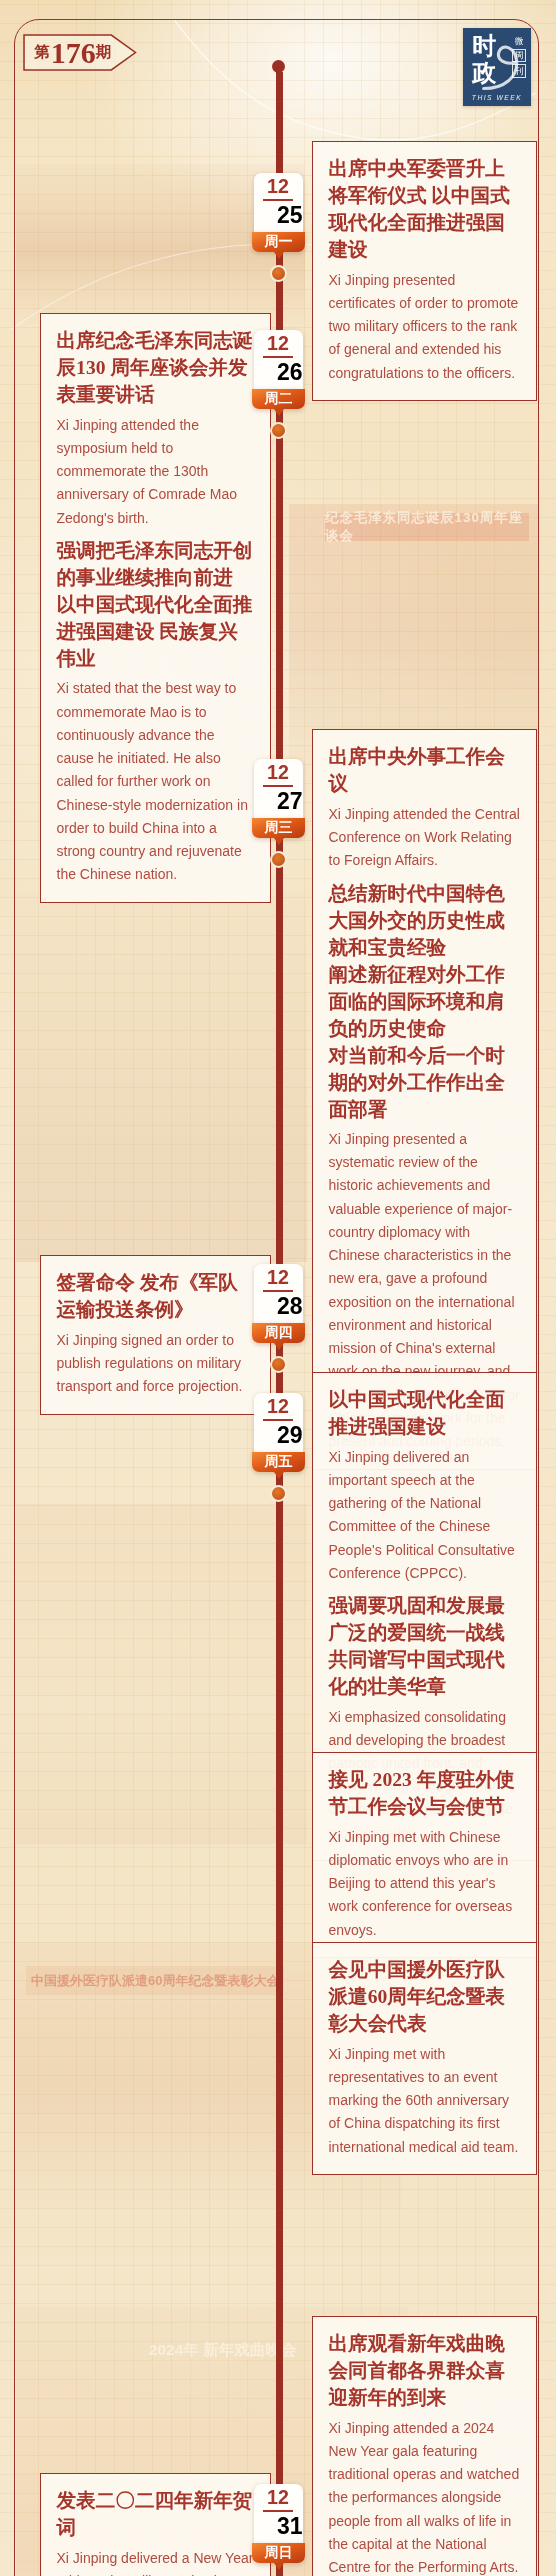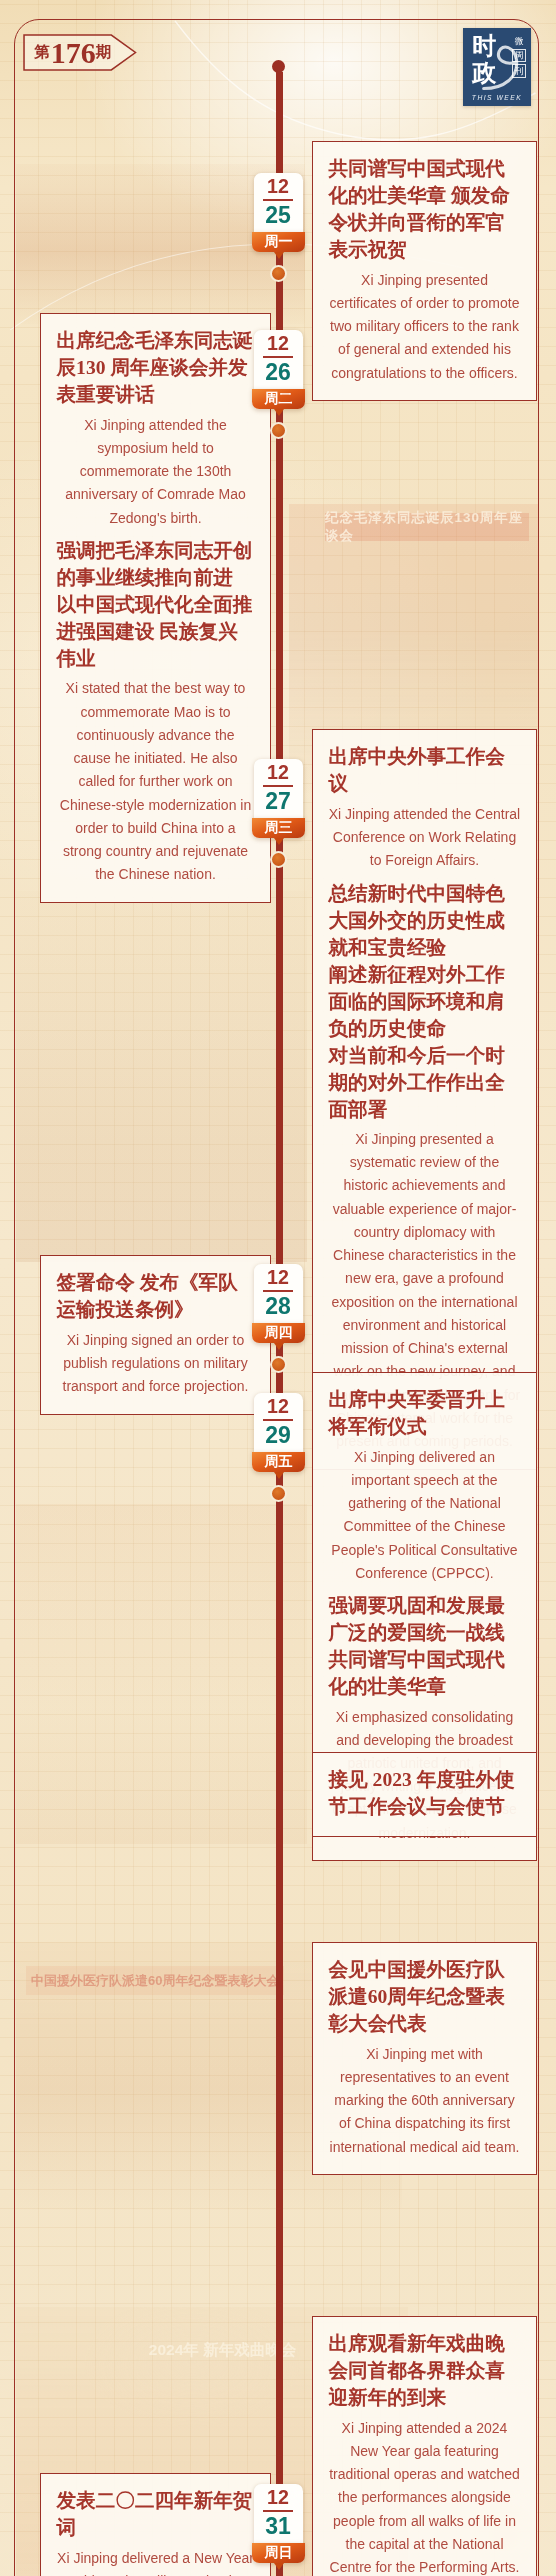--- a/index.html
+++ b/index.html
@@ -37,39 +37,39 @@
   
   .tl{position:absolute;z-index:2;}
   #tl-line{left:276px;top:72px;width:6.7px;height:2836px;background:#9C2F23;}
   #tl-topdot{left:272px;top:60px;width:13.4px;height:13.4px;border-radius:50%;background:#9C2F23;}
 
   .date-marker{position:absolute;left:252px;width:53px;z-index:4;}
   .date-box{margin-left:1.5px;width:49px;background:#FFFEFB;border-radius:7.2px 7.2px 0 0;
     box-shadow:0 1.5px 4.1px rgba(120,70,30,.25);text-align:center;padding:4.1px 0 5.2px 0;}
   .date-box .m{color:#A5352B;font-weight:bold;font-size:19.6px;line-height:1.0;}
   .date-box .dv{width:30px;height:2.1px;background:#A5352B;margin:2.6px auto;}
-  .date-box .d{color:#0f766e;font-weight:bold;font-size:23px;line-height:1.0;}
+  .date-box .d{color:#000000;font-weight:bold;font-size:23px;line-height:1.0;text-align:right;}
   .weekday{width:53px;height:19.6px;border-radius:0 0 7.2px 7.2px;
     background:linear-gradient(160deg,#F28A35 0%,#E05A17 45%,#B93A10 100%);
     color:#fff;font-weight:bold;font-size:14px;display:flex;align-items:center;justify-content:center;
     box-shadow:0 1.5px 4.1px rgba(120,70,30,.25);}
   .ptr{width:0;height:0;margin:0 auto;border-left:5.7px solid transparent;
     border-right:5.7px solid transparent;border-top:7.7px solid #C7480F;}
   .tdot{width:13.4px;height:13.4px;margin:6.2px auto 0 auto;border-radius:50%;
     background:radial-gradient(circle at 40% 35%,#E07A2A,#C04A12);border:2.1px solid #F6ECD8;}
 
   
   .event-box{position:absolute;z-index:3;background:rgba(253,249,240,.95);
     border:1.5px solid #9C3127;padding:13.4px 15.5px 15.5px 15.5px;box-sizing:border-box;}
   .event-box.left{left:40px;width:231px;}
   .event-box.right{left:312px;width:225px;}
   .zh{color:#A5352B;font-family:"Liberation Serif","DejaVu Serif",serif;font-weight:bold;
     font-size:19.6px;line-height:1.38;white-space:pre-line;margin-top:7.2px;}
   .zh:first-child{margin-top:0;}
-  .en{color:#B04B40;font-size:14px;line-height:1.66;margin-top:5.2px;text-align:center;}
+  .en{color:#B04B40;font-size:14px;line-height:1.66;margin-top:5.2px;}
 
   
   .bgph{position:absolute;z-index:1;pointer-events:none;margin-top:20px;}
   #ph-military{left:16px;top:144px;width:289px;height:160px;opacity:.55;
     background:linear-gradient(180deg,rgba(214,160,110,.10),rgba(196,120,70,.38) 55%,rgba(233,205,160,.10));}
   #ph-mao{left:289px;top:484px;width:250px;height:289px;opacity:.6;
     background:linear-gradient(180deg,rgba(226,150,110,.30),rgba(205,140,95,.30) 45%,rgba(236,210,170,.08));}
   #ph-mao .banner{position:absolute;left:36px;top:9.3px;right:10.3px;height:28px;background:rgba(215,95,70,.35);
     color:rgba(255,245,235,.9);font-weight:bold;font-size:13.4px;display:flex;align-items:center;justify-content:center;
     letter-spacing:1px;}
@@ -202,21 +202,21 @@
         <div class="m">12</div>
         <div class="dv"></div>
         <div class="d">31</div>
       </div>
     <div class="weekday">周日</div>
     <div class="ptr"></div>
 
   </div>
 
   <div class="event-box right" style="top:141px">
-    <div class="zh">共同谱写中国式现代化的壮美华章 颁发命令状并向晋衔的军官表示祝贺</div>
+    <div class="zh">出席中央军委晋升上将军衔仪式 以中国式现代化全面推进强国建设</div>
     <div class="en">Xi Jinping presented certificates of order to promote two military officers to the rank of general and extended his congratulations to the officers.</div>
   </div>
 
   <div class="event-box left" style="top:313px">
     <div class="zh">出席纪念毛泽东同志诞辰130 周年座谈会并发表重要讲话</div>
     <div class="en">Xi Jinping attended the symposium held to commemorate the 130th anniversary of Comrade Mao Zedong's birth.</div>
     <div class="zh">强调把毛泽东同志开创的事业继续推向前进 以中国式现代化全面推进强国建设 民族复兴伟业</div>
     <div class="en">Xi stated that the best way to commemorate Mao is to continuously advance the cause he initiated. He also called for further work on Chinese-style modernization in order to build China into a strong country and rejuvenate the Chinese nation.</div>
   </div>
 
@@ -228,28 +228,29 @@
 对当前和今后一个时期的对外工作作出全面部署</div>
     <div class="en">Xi Jinping presented a systematic review of the historic achievements and valuable experience of major-country diplomacy with Chinese characteristics in the new era, gave a profound exposition on the international environment and historical mission of China's external work on the new journey, and made comprehensive plans for China's external work for the present and coming periods.</div>
   </div>
 
   <div class="event-box left" style="top:1255px">
     <div class="zh">签署命令 发布《军队运输投送条例》</div>
     <div class="en">Xi Jinping signed an order to publish regulations on military transport and force projection.</div>
   </div>
 
   <div class="event-box right" style="top:1372px">
-    <div class="zh">出席中央军委晋升上将军衔仪式</div>
+    <div class="zh">以中国式现代化全面推进强国建设</div>
     <div class="en">Xi Jinping delivered an important speech at the gathering of the National Committee of the Chinese People's Political Consultative Conference (CPPCC).</div>
     <div class="zh">强调要巩固和发展最广泛的爱国统一战线 共同谱写中国式现代化的壮美华章</div>
     <div class="en">Xi emphasized consolidating and developing the broadest patriotic united front, and jointly writing a magnificent chapter in advancing Chinese modernization.</div>
   </div>
 
   <div class="event-box right" style="top:1752px">
     <div class="zh">接见 2023 年度驻外使节工作会议与会使节</div>
+    <div class="en">Xi Jinping met with Chinese diplomatic envoys who are in Beijing to attend this year's work conference for overseas envoys.</div>
   </div>
 
   <div class="event-box right" style="top:1942px">
     <div class="zh">会见中国援外医疗队派遣60周年纪念暨表彰大会代表</div>
     <div class="en">Xi Jinping met with representatives to an event marking the 60th anniversary of China dispatching its first international medical aid team.</div>
   </div>
 
 
   <div class="event-box right" style="top:2316px">
     <div class="zh">出席观看新年戏曲晚会同首都各界群众喜迎新年的到来</div>

